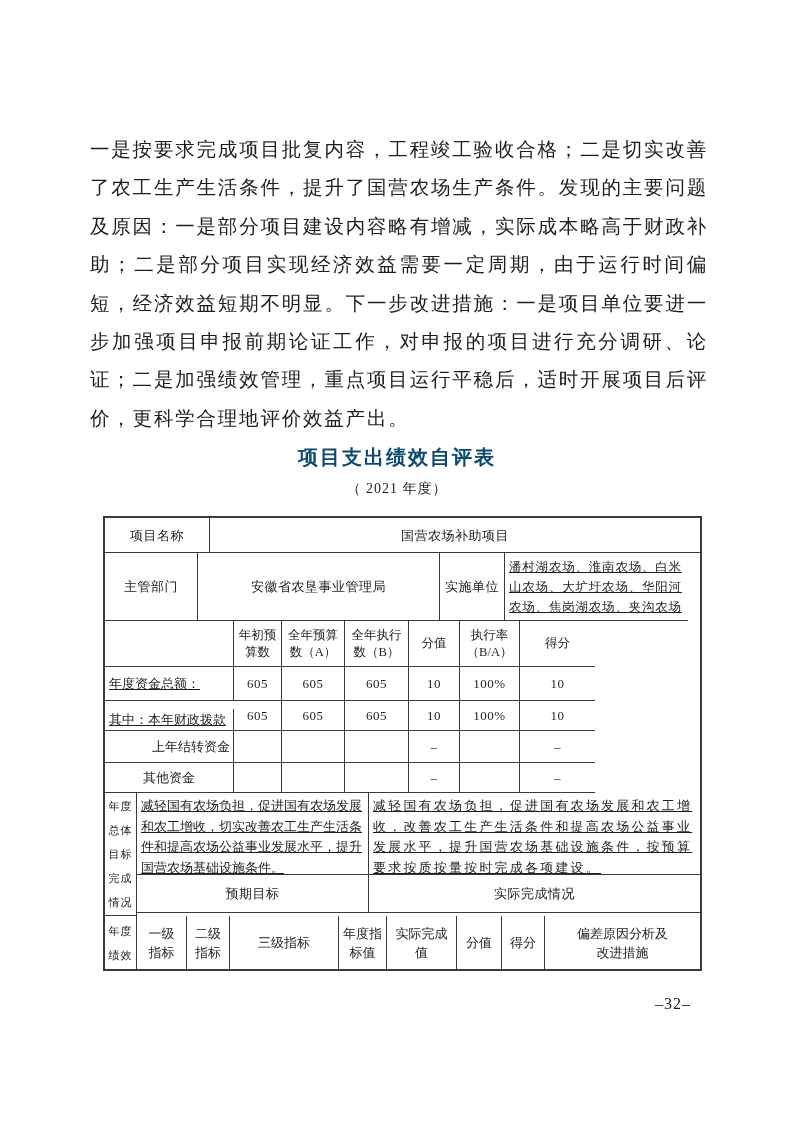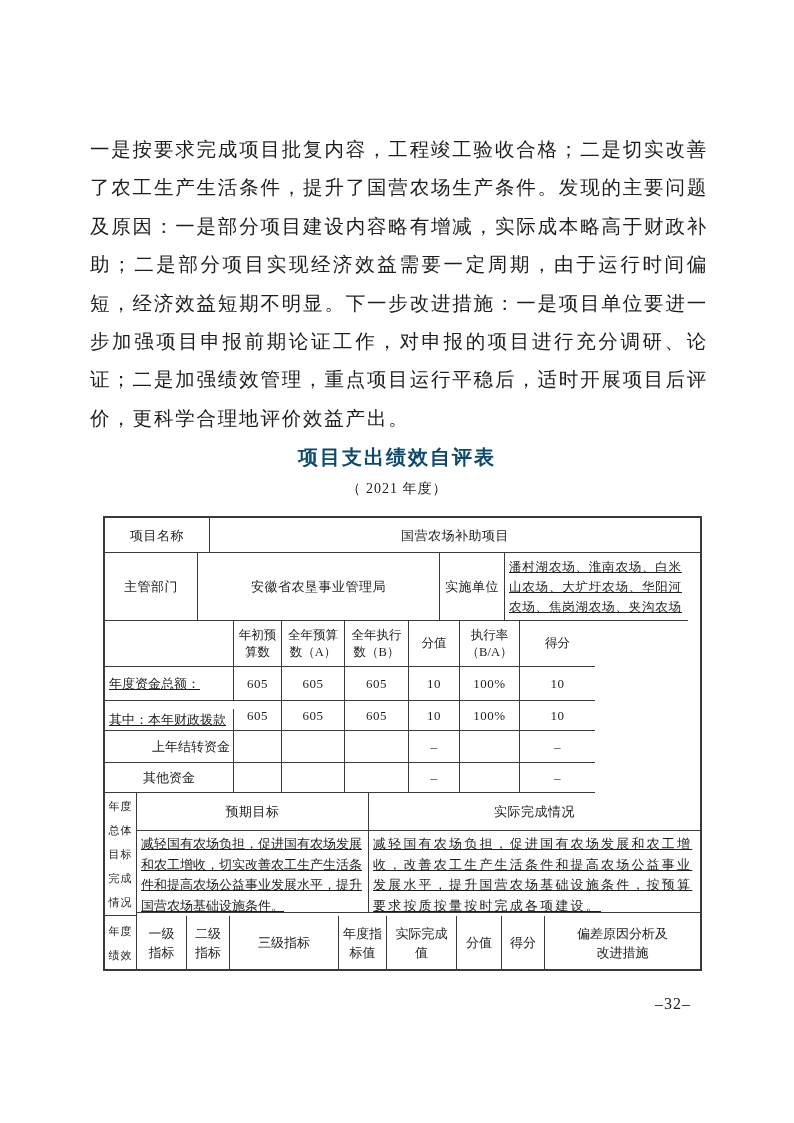--- a/index.html
+++ b/index.html
@@ -137,27 +137,27 @@
       </div>
     </div>
 
     <div class="trow">
       <div class="c goal-label" style="width:32px">年度
 总体
 目标
 完成
 情况</div>
       <div class="vcol" style="width:563px">
+        <div class="trow" style="height:82px">
+          <div class="c top left goal-exp" style="width:232px">减轻国有农场负担，促进国有农场发展和农工增收，切实改善农工生产生活条件和提高农场公益事业发展水平，提升国营农场基础设施条件。</div>
+          <div class="c top left goal-act last" style="width:331px">减轻国有农场负担，促进国有农场发展和农工增收，改善农工生产生活条件和提高农场公益事业发展水平，提升国营农场基础设施条件，按预算要求按质按量按时完成各项建设。</div>
+        </div>
         <div class="trow" style="height:38px">
           <div class="c lbl" style="width:232px">预期目标</div>
           <div class="c lbl last" style="width:331px">实际完成情况</div>
-        </div>
-        <div class="trow" style="height:82px">
-          <div class="c top left goal-exp" style="width:232px">减轻国有农场负担，促进国有农场发展和农工增收，切实改善农工生产生活条件和提高农场公益事业发展水平，提升国营农场基础设施条件。</div>
-          <div class="c top left goal-act last" style="width:331px">减轻国有农场负担，促进国有农场发展和农工增收，改善农工生产生活条件和提高农场公益事业发展水平，提升国营农场基础设施条件，按预算要求按质按量按时完成各项建设。</div>
         </div>
       </div>
     </div>
 
     <div class="trow" style="height:53px">
       <div class="c nb goal-label" style="width:32px">年度
 绩效</div>
       <div class="c nb perf-head" style="width:50px">一级
 指标</div>
       <div class="c nb perf-head" style="width:43px">二级

